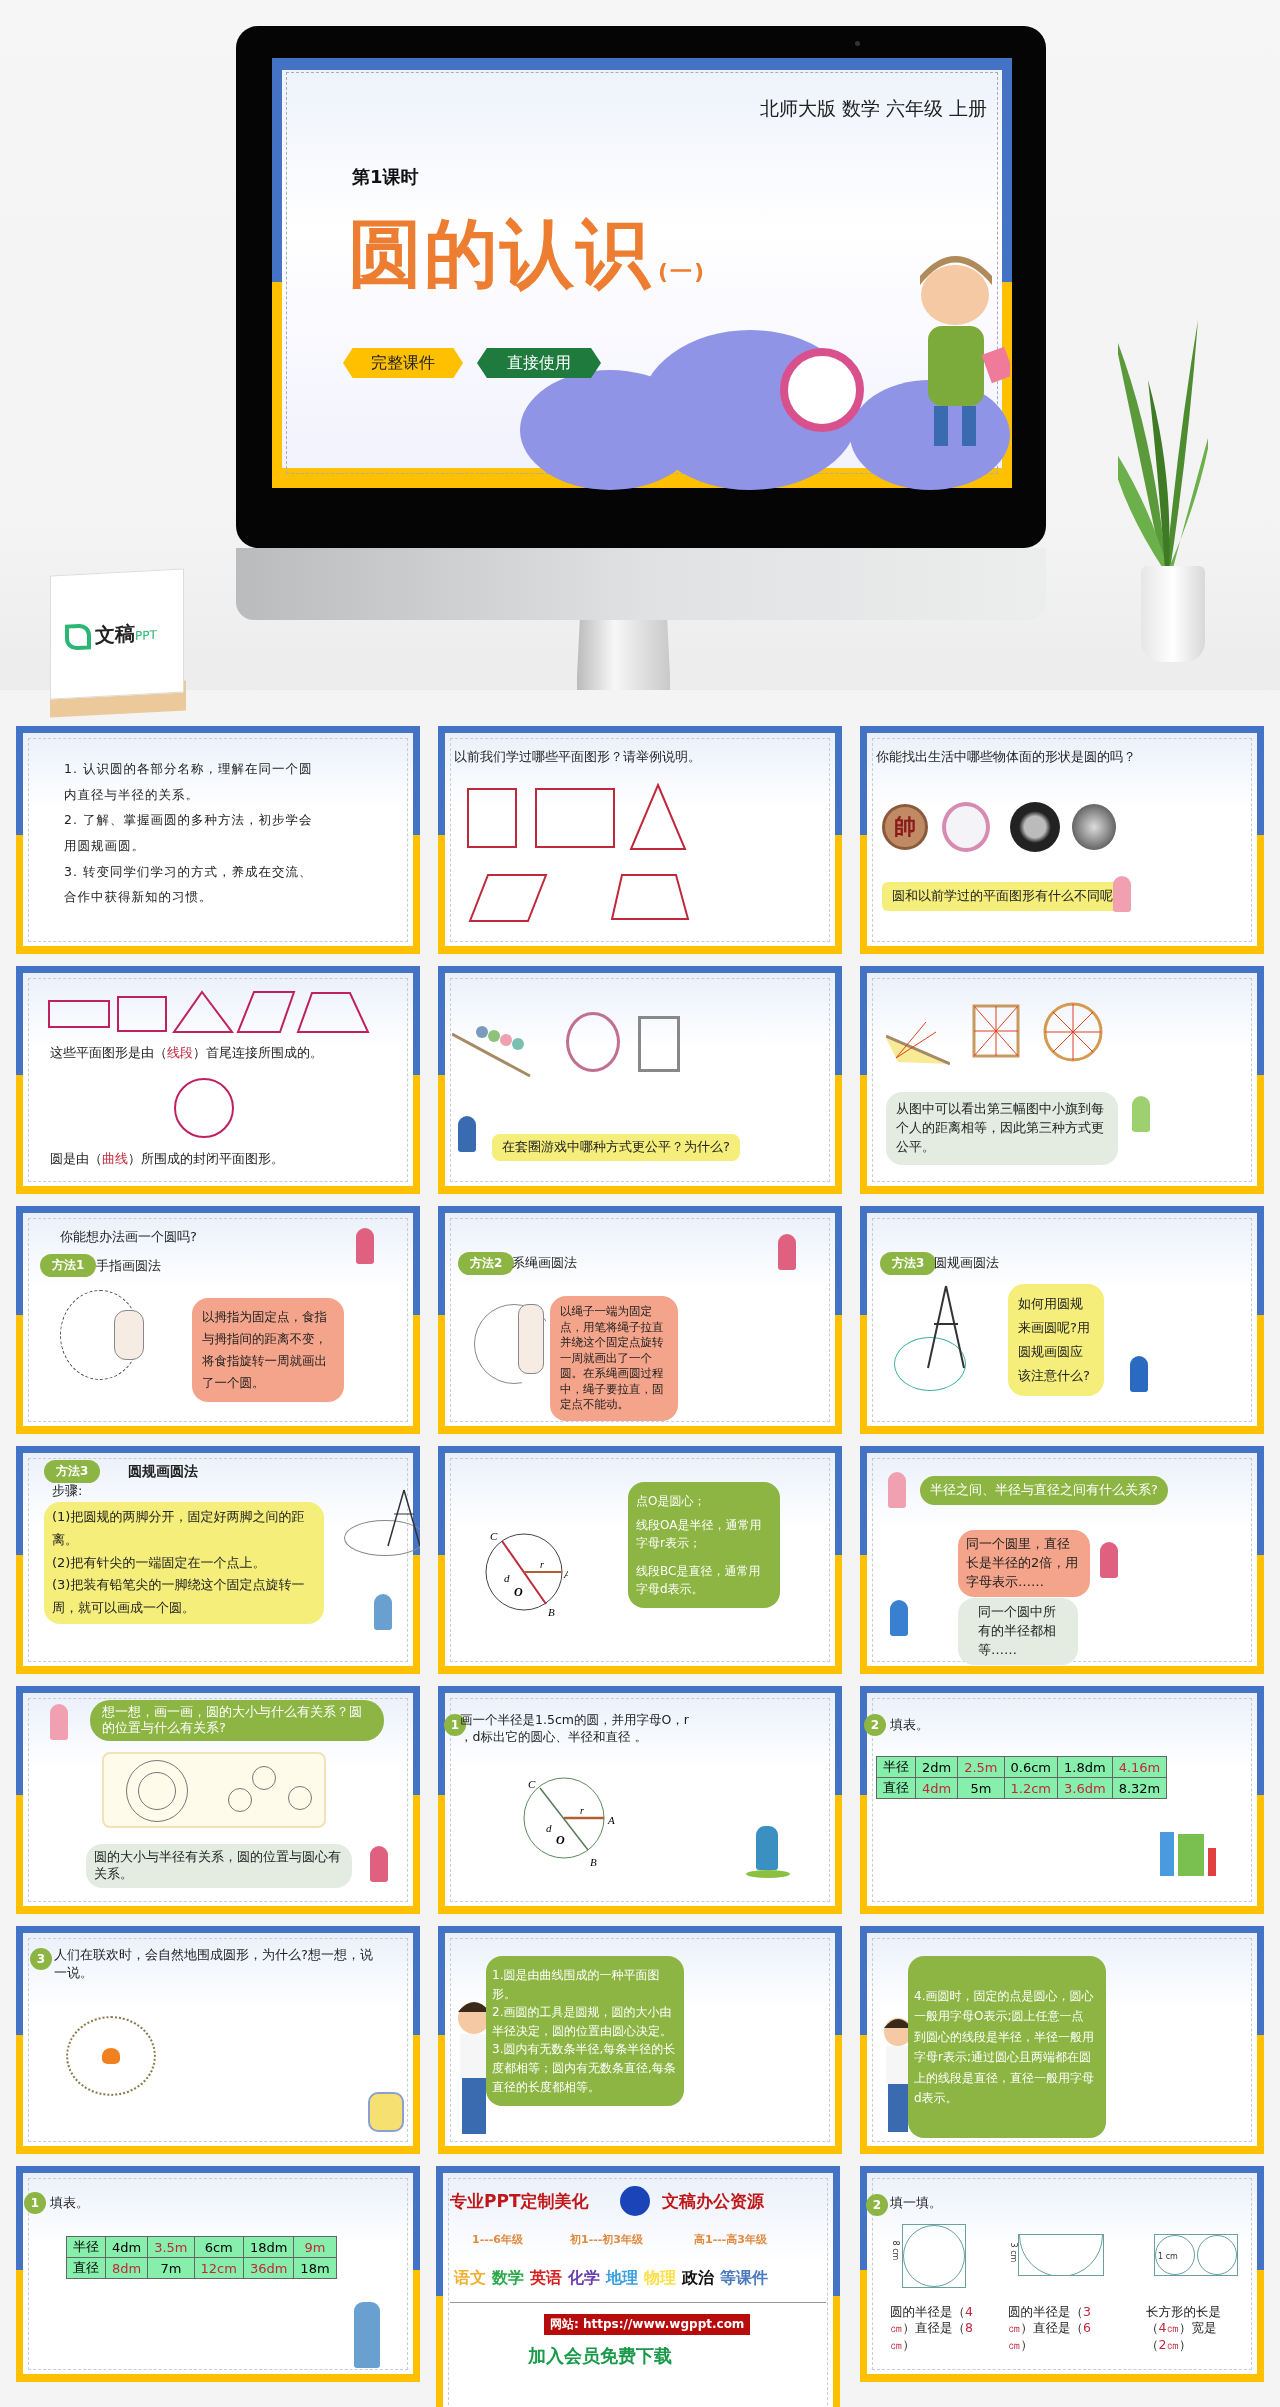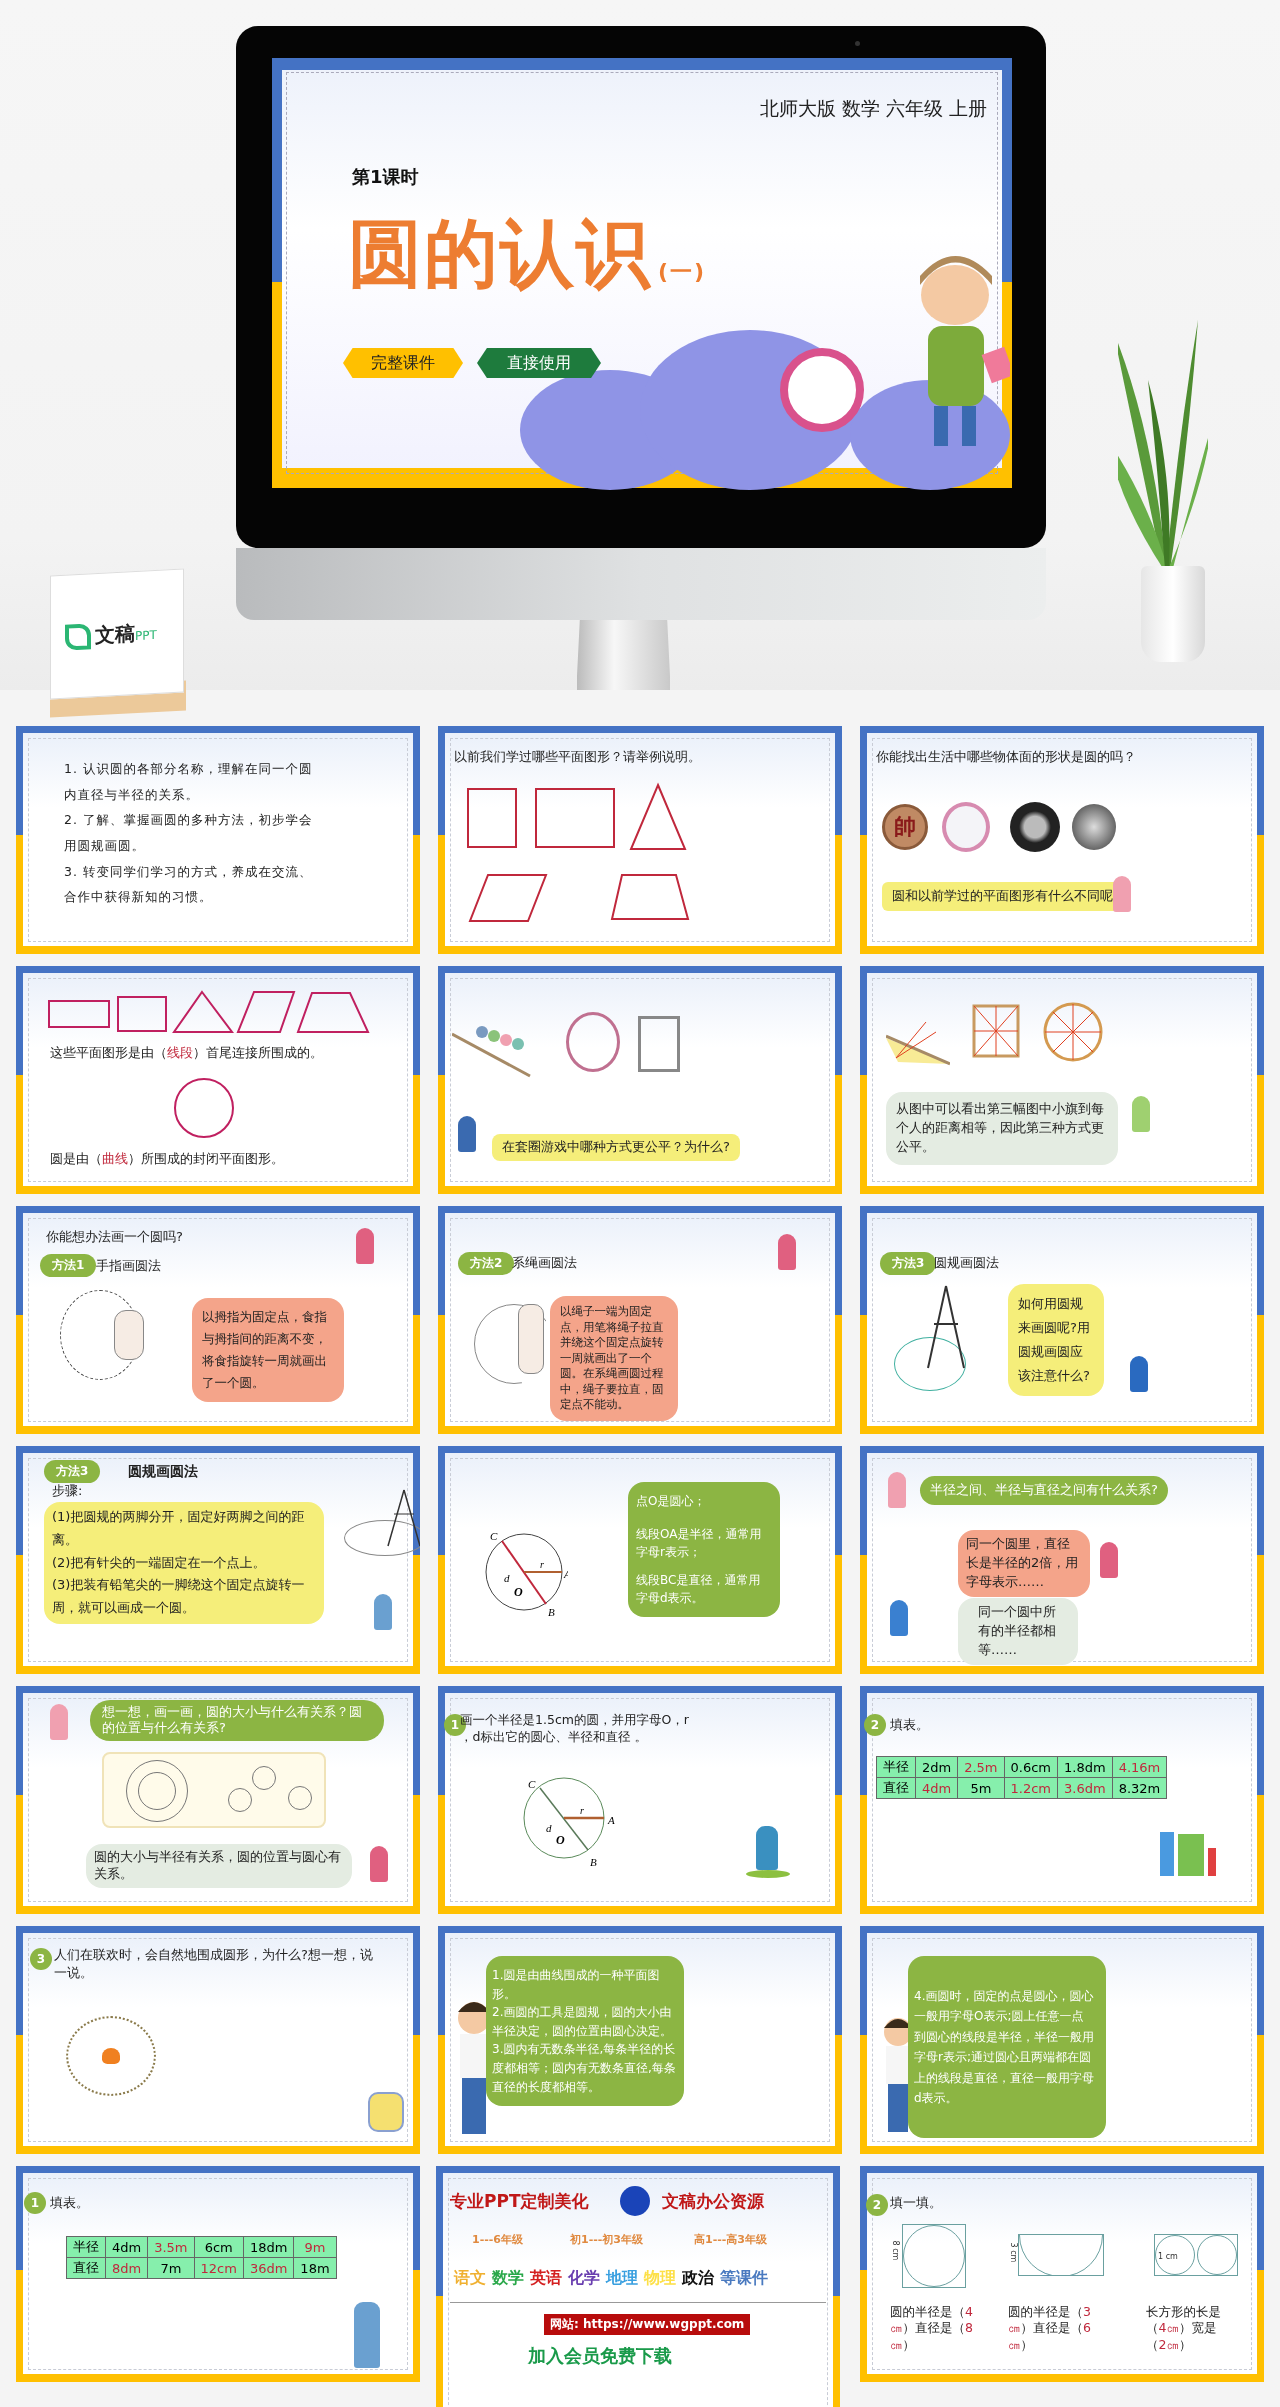--- a/index.html
+++ b/index.html
@@ -211,21 +211,21 @@
         <line x1="53" y1="16" x2="13" y2="56" stroke="#e04020"></line>
       </svg>
     <div class="bub b-gray" style="left:26px;top:126px;width:232px">从图中可以看出第三幅图中小旗到每个人的距离相等，因此第三种方式更公平。</div>
     <div class="fig" style="left:272px;top:130px;background:#9fd070"></div>
   </div>
 
   <div class="slide" style="left:0;top:480px">
     <div class="ylw"></div>
       <div class="inner"></div>
       <div class="dash"></div>
-    <div class="txt" style="left:30px;top:22px">你能想办法画一个圆吗?</div>
+    <div class="txt" style="left:44px;top:22px">你能想办法画一个圆吗?</div>
     <div class="pill" style="left:24px;top:48px">方法1</div>
     <div class="txt" style="left:80px;top:51px">手指画圆法</div>
     <div style="position:absolute;left:44px;top:84px;width:80px;height:90px;border:1px dashed #444;border-radius:50%"></div>
     <div style="position:absolute;left:98px;top:104px;width:30px;height:50px;background:#f6ece4;border:1px solid #888;border-radius:12px"></div>
     <div class="fig" style="left:340px;top:22px;background:#e06080"></div>
     <div class="bub b-salmon" style="left:176px;top:92px;width:152px;line-height:1.75;font-size:12.5px">以拇指为固定点，食指与拇指间的距离不变，将食指旋转一周就画出了一个圆。</div>
   </div>
 
   <div class="slide" style="left:422px;top:480px">
     <div class="ylw"></div>
@@ -285,21 +285,21 @@
       <line x1="34" y1="15" x2="78" y2="78" stroke="#c0283c" stroke-width="2"></line>
       <line x1="56" y1="46" x2="94" y2="46" stroke="#b06030" stroke-width="2"></line>
       <text x="22" y="14" font-size="11" font-style="italic" font-family="Liberation Serif, serif">C</text>
       <text x="36" y="56" font-size="11" font-style="italic" font-family="Liberation Serif, serif">d</text>
       <text x="46" y="70" font-size="12" font-weight="bold" font-style="italic" font-family="Liberation Serif, serif">O</text>
       <text x="72" y="42" font-size="10" font-style="italic" font-family="Liberation Serif, serif">r</text>
       <text x="96" y="52" font-size="11" font-style="italic" font-family="Liberation Serif, serif">A</text>
       <text x="80" y="90" font-size="11" font-style="italic" font-family="Liberation Serif, serif">B</text>
     </svg>
     <div class="bub b-green" style="left:190px;top:36px;width:152px;font-size:12px;line-height:1.5;padding:10px 8px">
-      <div style="margin-bottom:15px">点O是圆心；</div>
+      <div style="margin-bottom:6px">点O是圆心；</div>
       <div style="margin-bottom:10px">线段OA是半径，通常用字母r表示；</div>
       <div>线段BC是直径，通常用字母d表示。</div>
     </div>
   </div>
 
   <div class="slide" style="left:844px;top:720px">
     <div class="ylw"></div>
       <div class="inner"></div>
       <div class="dash"></div>
     <div class="fig" style="left:28px;top:26px;background:#f0a0b0"></div>

